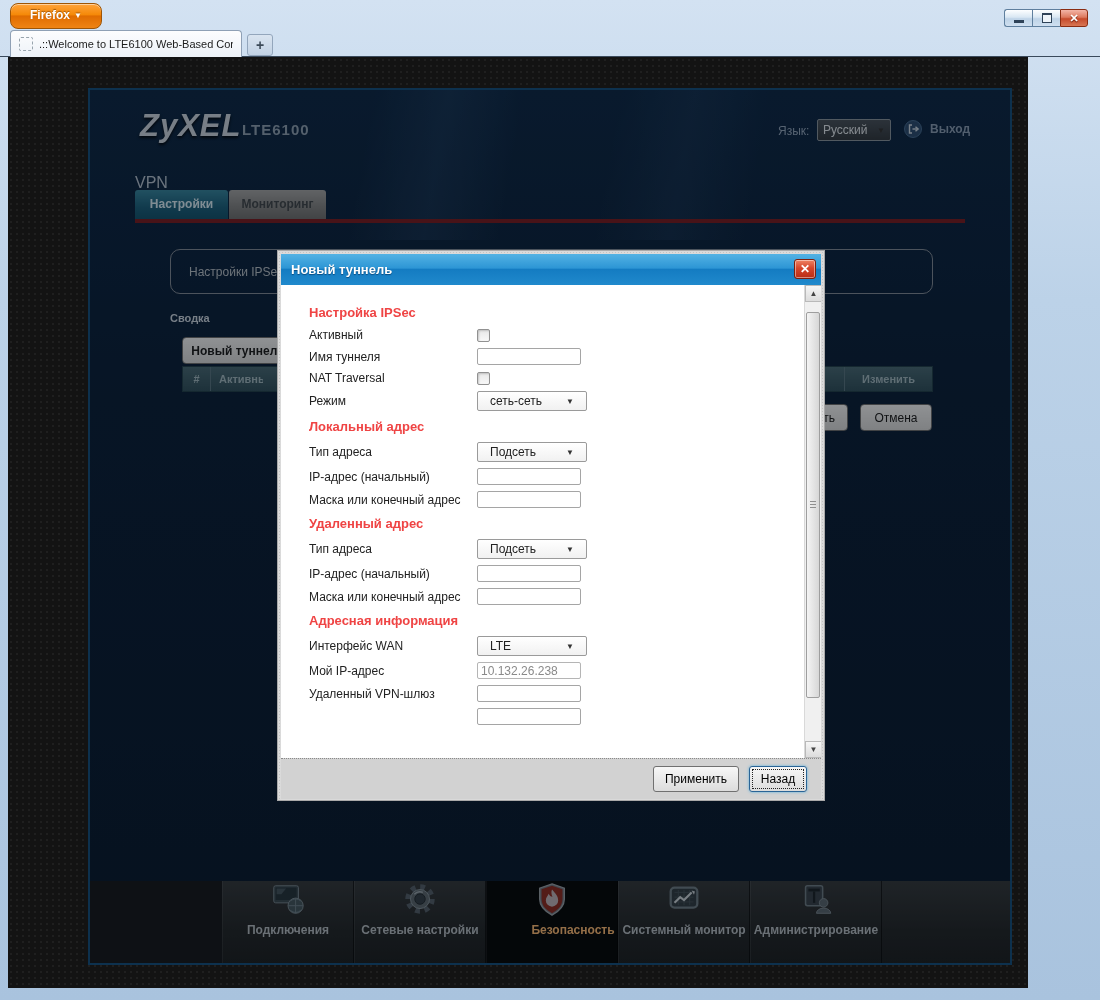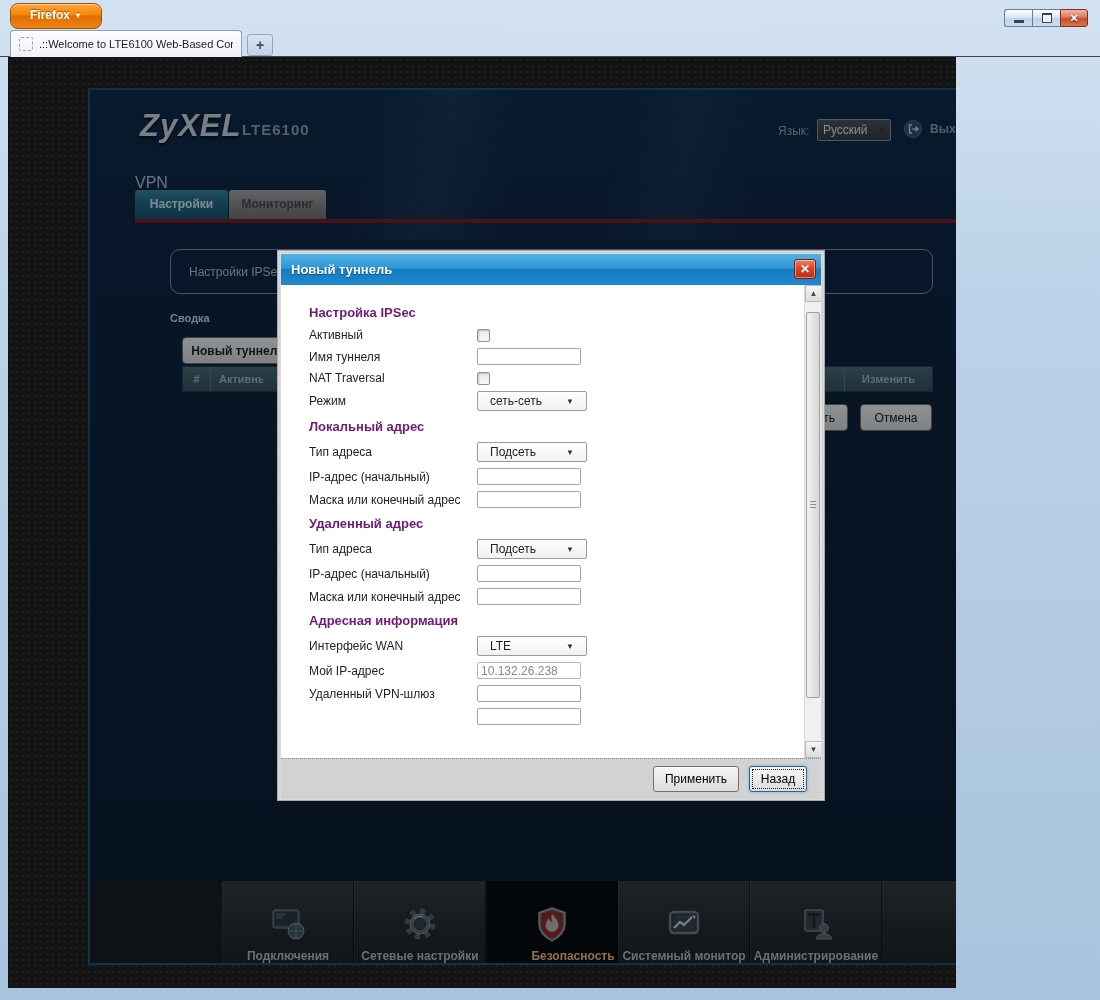--- a/index.html
+++ b/index.html
@@ -41,21 +41,21 @@
   .favicon{width:12px;height:12px;border:1px dashed #98a4ad;border-radius:2px;margin-right:6px;flex:none;}
   .tab-title{font-size:11px;color:#1c1c1c;white-space:nowrap;overflow:hidden;}
   .newtab{
     position:absolute;left:247px;top:5px;width:26px;height:22px;box-sizing:border-box;
     background:linear-gradient(to bottom,#d9e4f0 0%,#c2d2e4 100%);
     border:1px solid #93a6bc;border-radius:3px;color:#3c4a58;font-size:14px;font-weight:bold;
     text-align:center;line-height:20px;cursor:pointer;
   }
   
   .viewport{
-    position:absolute;left:8px;top:57px;width:948px;height:931px;overflow:hidden;
+    position:absolute;left:8px;top:57px;width:1020px;height:931px;overflow:hidden;
     background-color:#131313;
     background-image:radial-gradient(rgba(255,255,255,.05) 1px,transparent 1.2px);
     background-size:6px 6px;
   }
   
   .app{
     position:absolute;left:80px;top:31px;width:924px;height:877px;box-sizing:border-box;
     border:2px solid #15507e;
     background:linear-gradient(to bottom,#0e2846 0%,#0b1f38 35%,#0a1a2e 100%);
   }
@@ -97,42 +97,42 @@
   .th-edit{position:absolute;right:0;top:0;width:88px;height:100%;text-align:center;line-height:24px;border-left:1px solid #5a7682;box-sizing:border-box;}
   
   .dim{position:absolute;left:-2px;top:-2px;right:-2px;bottom:-2px;background:rgba(3,7,12,.42);z-index:5;}
   
   .nav{position:absolute;left:0;right:0;bottom:0;height:82px;display:flex;z-index:1;}
   .nav-spacer-l{width:132px;background:#17191c;}
   .nav-spacer-r{flex:1;background:linear-gradient(to bottom,#35393c,#242729 60%,#1d2022);}
   .nav-item{width:132px;box-sizing:border-box;cursor:pointer;
     background:linear-gradient(to bottom,#35393c,#242729 60%,#1d2022);
     border-left:1px solid rgba(255,255,255,.07);border-right:1px solid rgba(0,0,0,.55);
-    display:flex;flex-direction:column;align-items:center;justify-content:flex-end;padding-bottom:0;}
+    display:flex;flex-direction:column;align-items:center;justify-content:flex-end;padding-bottom:26px;}
   .nav-item.active{background:#060708;}
   .nav-label{font-size:12px;font-weight:bold;color:#b5bcc2;margin-top:4px;white-space:nowrap;}
   .nav-item.active .nav-label{color:#fdba74;margin-left:42px;}
   
   .modal{
     position:absolute;left:269px;top:193px;width:548px;height:551px;box-sizing:border-box;z-index:20;
     background-color:#dadada;
     background-image:radial-gradient(#c3c3c3 22%,transparent 24%);background-size:3px 3px;
     border:1px solid #a9a9a9;padding:3px;
   }
   .m-title{height:31px;box-sizing:border-box;position:relative;
     background:linear-gradient(to bottom,#53b2e4 0%,#2d96d5 45%,#147cc2 50%,#2089cc 100%);
     display:flex;align-items:center;}
   .m-title-text{color:#fff;font-size:13px;font-weight:bold;padding-left:10px;text-shadow:0 1px 1px rgba(0,40,80,.6);}
   .m-close{position:absolute;right:5px;top:5px;width:22px;height:20px;box-sizing:border-box;border-radius:3px;
     background:linear-gradient(to bottom,#ef8465,#d6452b 45%,#b92c14);
     border:1px solid #7e1d0c;box-shadow:inset 0 0 0 1px rgba(255,255,255,.45);
     color:#fff;font-size:12px;font-weight:bold;text-align:center;line-height:18px;cursor:pointer;}
   .m-content{position:relative;height:473px;background:#fff;overflow:hidden;}
   .m-form{position:absolute;left:0;top:0;width:513px;padding:20px 0 0 28px;box-sizing:border-box;}
-  .sec-title{font-size:13px;font-weight:bold;color:#701a75;margin:8px 0 8px;}
+  .sec-title{font-size:13px;font-weight:bold;color:#ef4444;margin:8px 0 8px;}
   .sec-title:first-child{margin-top:0;}
   .frow{display:flex;align-items:center;margin-bottom:6px;}
   .flabel{width:168px;flex:none;font-size:12px;color:#222;}
   .cb{width:13px;height:13px;box-sizing:border-box;border:1px solid #919191;border-radius:2px;
     background:linear-gradient(to bottom,#e8e8e8,#f8f8f8);box-shadow:inset 1px 1px 2px rgba(0,0,0,.18);cursor:pointer;}
   .ti{width:104px;height:17px;box-sizing:border-box;border:1px solid #a5a5a5;border-radius:2px;
     font-family:"Liberation Sans",sans-serif;font-size:12px;color:#333;padding:0 3px;}
   .ti.muted{color:#8a8a8a;border-color:#b5b5b5;}
   .sel{width:110px;height:20px;box-sizing:border-box;border:1px solid #9a9a9a;border-radius:2px;
     background:linear-gradient(to bottom,#fff,#f1f1f1);display:flex;align-items:center;padding:0 12px;cursor:pointer;}

